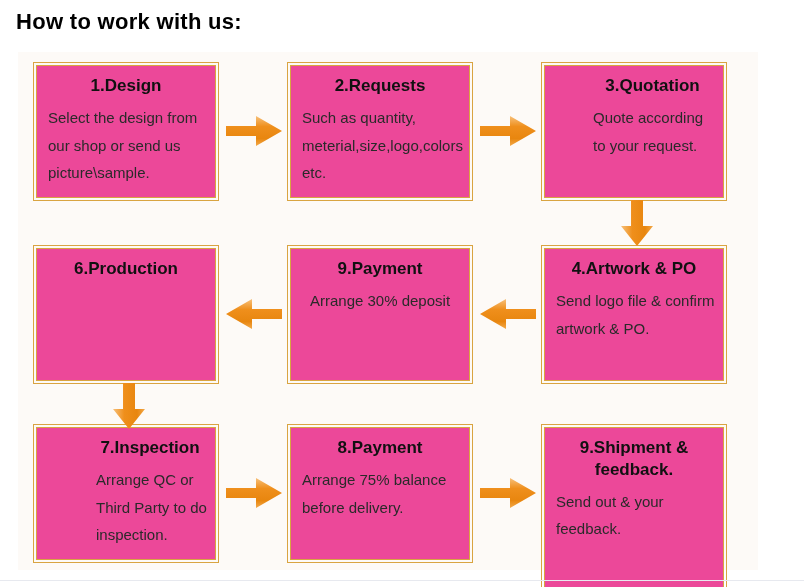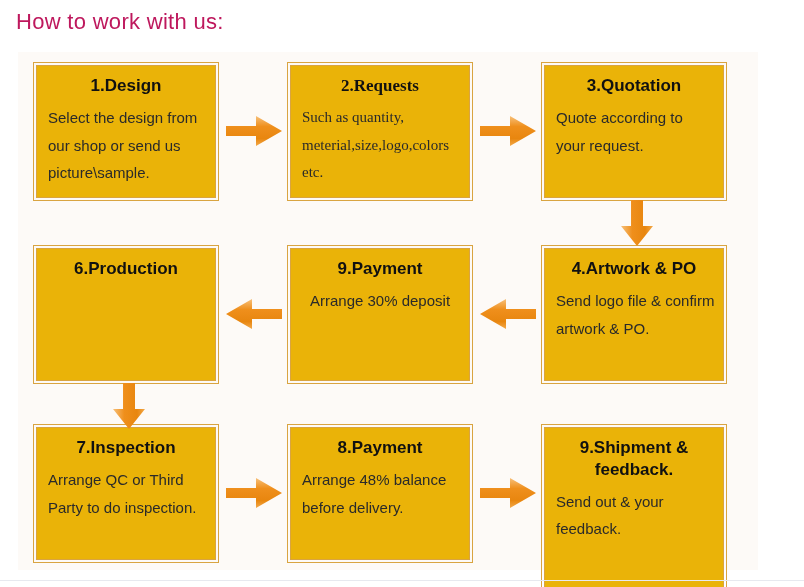--- a/index.html
+++ b/index.html
@@ -22,22 +22,22 @@
     height: 587px;
     background: #ffffff;
   }
 
   
   #heading {
     position: absolute;
     left: 16px;
     top: 9px;
     font-size: 22px;
-    font-weight: normal;
-    color: #be185d;
+    font-weight: bold;
+    color: #000000;
     letter-spacing: 0.3px;
     white-space: nowrap;
   }
 
   
   #canvas {
     position: absolute;
     left: 18px;
     top: 52px;
     width: 740px;
@@ -50,21 +50,21 @@
     left: 0;
     top: 580px;
     width: 804px;
     height: 1px;
     background: #e7e9ef;
   }
 
   
   .step-box {
     position: absolute;
-    background: #eab308;
+    background: #ec4899;
     border: 1px solid #d9a441;
     outline: 1px solid #d9a441;
     outline-offset: 2px;
     box-sizing: border-box;
     overflow: hidden;
   }
   .step-title {
     text-align: center;
     font-size: 17px;
     font-weight: bold;
@@ -100,52 +100,52 @@
 
   <div id="heading">How to work with us:</div>
 
   <div id="canvas">
 
     <div class="step-box" style="left:18px; top:13px; width:180px; height:133px;">
       <div class="step-title">1.Design</div>
       <div class="step-body">Select the design from our shop or send us picture\sample.</div>
     </div>
 
-    <div class="step-box" style="left:272px; top:13px; width:180px; height:133px;font-family:Liberation Serif, serif;">
+    <div class="step-box" style="left:272px; top:13px; width:180px; height:133px;">
       <div class="step-title">2.Requests</div>
       <div class="step-body">Such as quantity, meterial,size,logo,colors etc.</div>
     </div>
 
-    <div class="step-box" style="left:526px; top:13px; width:180px; height:133px;">
+    <div class="step-box" style="left:526px; top:13px; width:180px; height:133px;padding-left:37px;">
       <div class="step-title">3.Quotation</div>
       <div class="step-body">Quote according to your request.</div>
     </div>
 
     <div class="step-box" style="left:18px; top:196px; width:180px; height:133px;">
       <div class="step-title">6.Production</div>
     </div>
 
     <div class="step-box" style="left:272px; top:196px; width:180px; height:133px;">
       <div class="step-title">9.Payment</div>
       <div class="step-body center">Arrange 30% deposit</div>
     </div>
 
     <div class="step-box" style="left:526px; top:196px; width:180px; height:133px;">
       <div class="step-title">4.Artwork &amp; PO</div>
       <div class="step-body">Send logo file &amp; confirm artwork &amp; PO.</div>
     </div>
 
-    <div class="step-box" style="left:18px; top:375px; width:180px; height:133px;">
+    <div class="step-box" style="left:18px; top:375px; width:180px; height:133px;padding-left:48px;">
       <div class="step-title">7.Inspection</div>
       <div class="step-body">Arrange QC or Third Party to do inspection.</div>
     </div>
 
     <div class="step-box" style="left:272px; top:375px; width:180px; height:133px;">
       <div class="step-title">8.Payment</div>
-      <div class="step-body">Arrange 48% balance before delivery.</div>
+      <div class="step-body">Arrange 75% balance before delivery.</div>
     </div>
 
     <div class="step-box" style="left:526px; top:375px; width:180px; height:162px;">
       <div class="step-title">9.Shipment &amp;
 feedback.</div>
       <div class="step-body">Send out &amp; your feedback.</div>
     </div>
 
     <svg width="0" height="0" style="position:absolute" aria-hidden="true">
       <defs>

